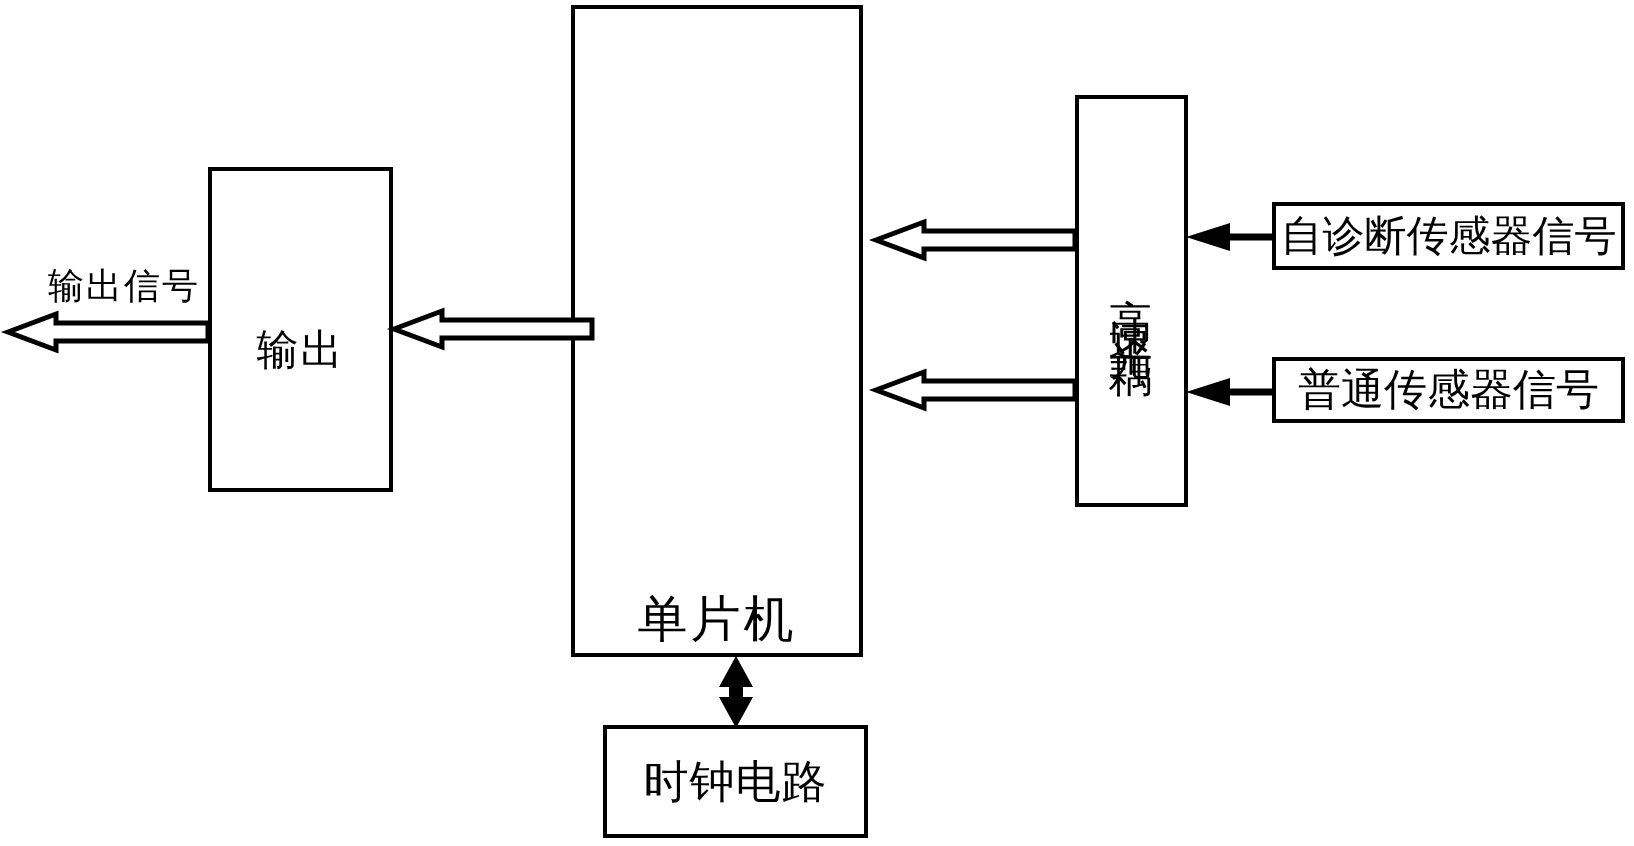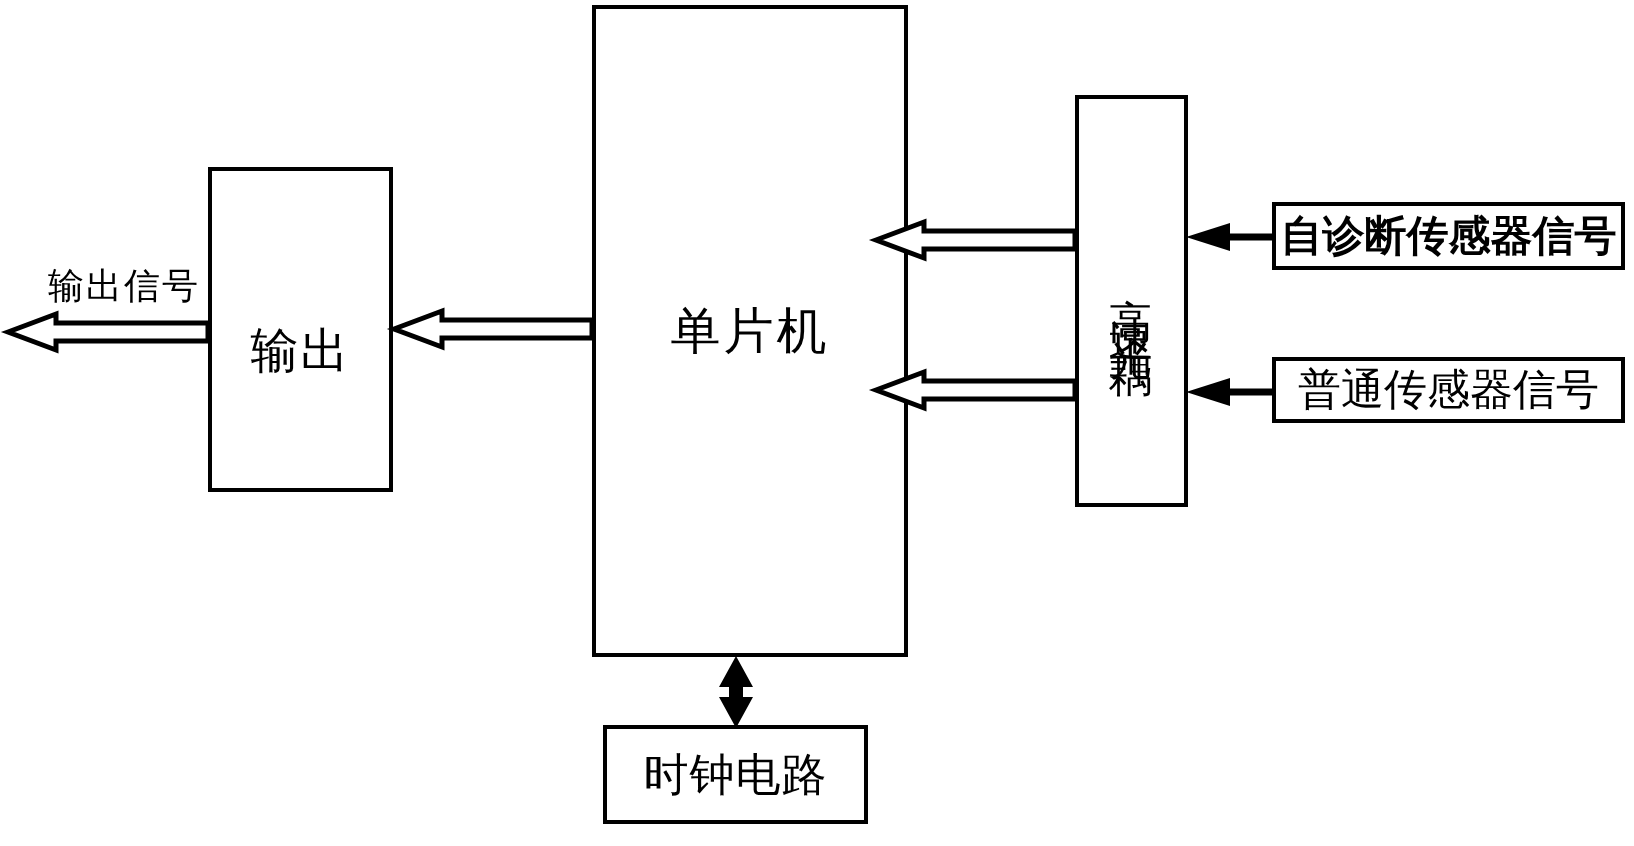--- a/index.html
+++ b/index.html
@@ -33,51 +33,51 @@
     justify-content: center;
     color: #000000;
     z-index: 1;
   }
   .box-driver {
     left: 208px; top: 167px; width: 185px; height: 325px;
     flex-direction: column;
   }
   .box-driver .line {
     display: block;
-    font-size: 48px;
+    font-size: 42px;
     line-height: 64px;
     text-align: center;
     letter-spacing: 2px;
     margin-top: 40px;
   }
   .box-mcu {
-    left: 592px; top: 5px; width: 316px; height: 652px;
+    left: 571px; top: 5px; width: 292px; height: 652px;
     font-size: 50px;
     letter-spacing: 3px;
+    align-items: flex-end;
   }
   .box-opto {
     left: 1075px; top: 95px; width: 113px; height: 412px;
     font-size: 44px;
   }
   .box-opto .vertical-label {
     writing-mode: vertical-rl;
     text-orientation: upright;
     letter-spacing: 19px;
   }
   .box-selfdiag {
     left: 1272px; top: 202px; width: 353px; height: 68px;
     font-size: 42px;
-    font-weight: bold;
   }
   .box-sensor {
     left: 1272px; top: 357px; width: 353px; height: 66px;
     font-size: 43px;
   }
   .box-clock {
-    left: 603px; top: 725px; width: 265px; height: 99px;
+    left: 603px; top: 725px; width: 265px; height: 113px;
     font-size: 45px;
     letter-spacing: 1px;
   }
   .output-signal-label {
     position: absolute;
     left: 48px;
     top: 262px;
     font-size: 36px;
     letter-spacing: 2px;
     color: #000000;

